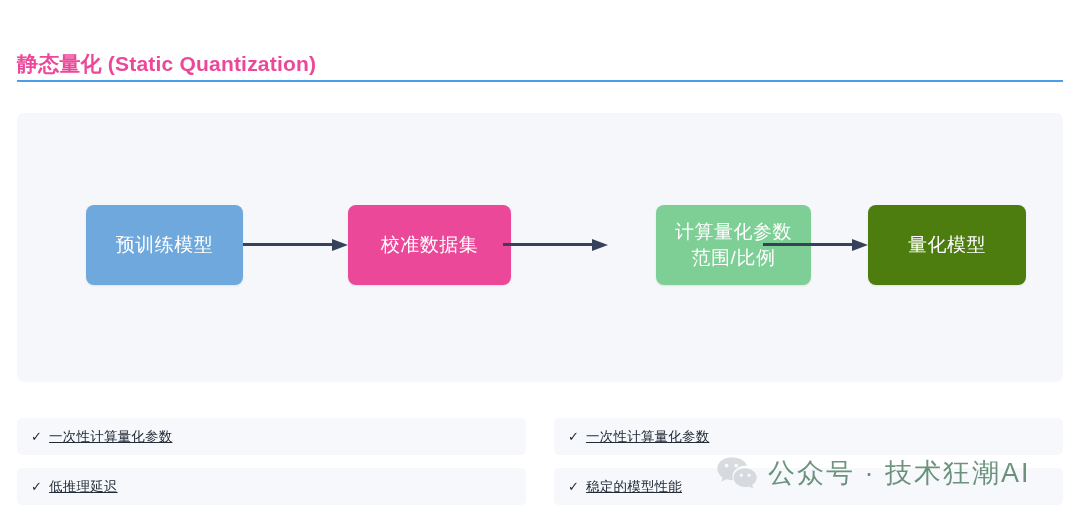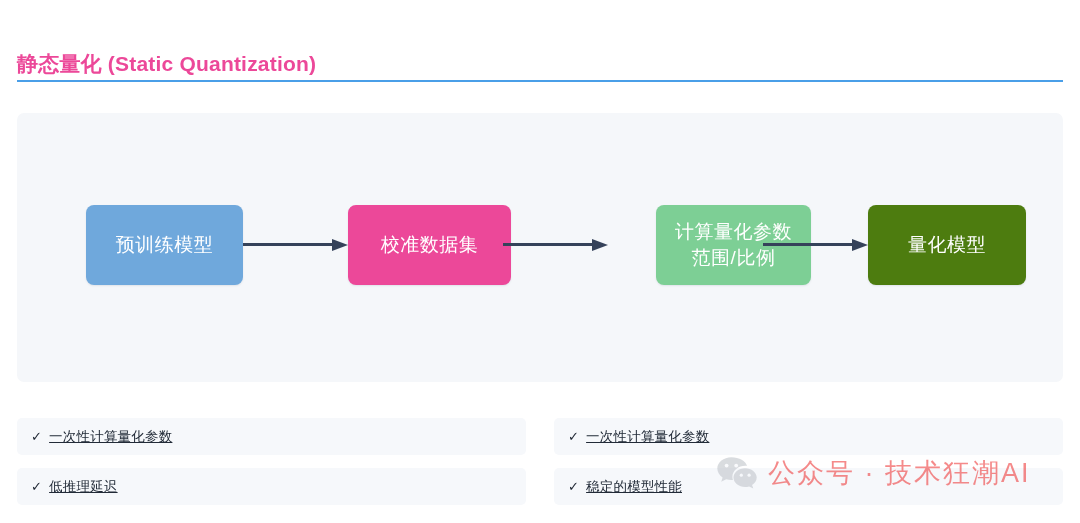--- a/index.html
+++ b/index.html
@@ -162,21 +162,21 @@
     pointer-events: none;
   }
   .watermark .wm-icon {
     width: 42px;
     height: 34px;
     margin-right: 10px;
     flex: 0 0 auto;
   }
   .watermark .wm-text {
     font-size: 27px;
-    color: #ef4444;
+    color: #14532d;
     letter-spacing: 2px;
     line-height: 34px;
     white-space: nowrap;
   }
 </style>
 </head>
 <body>
 
 <div class="page">
 

